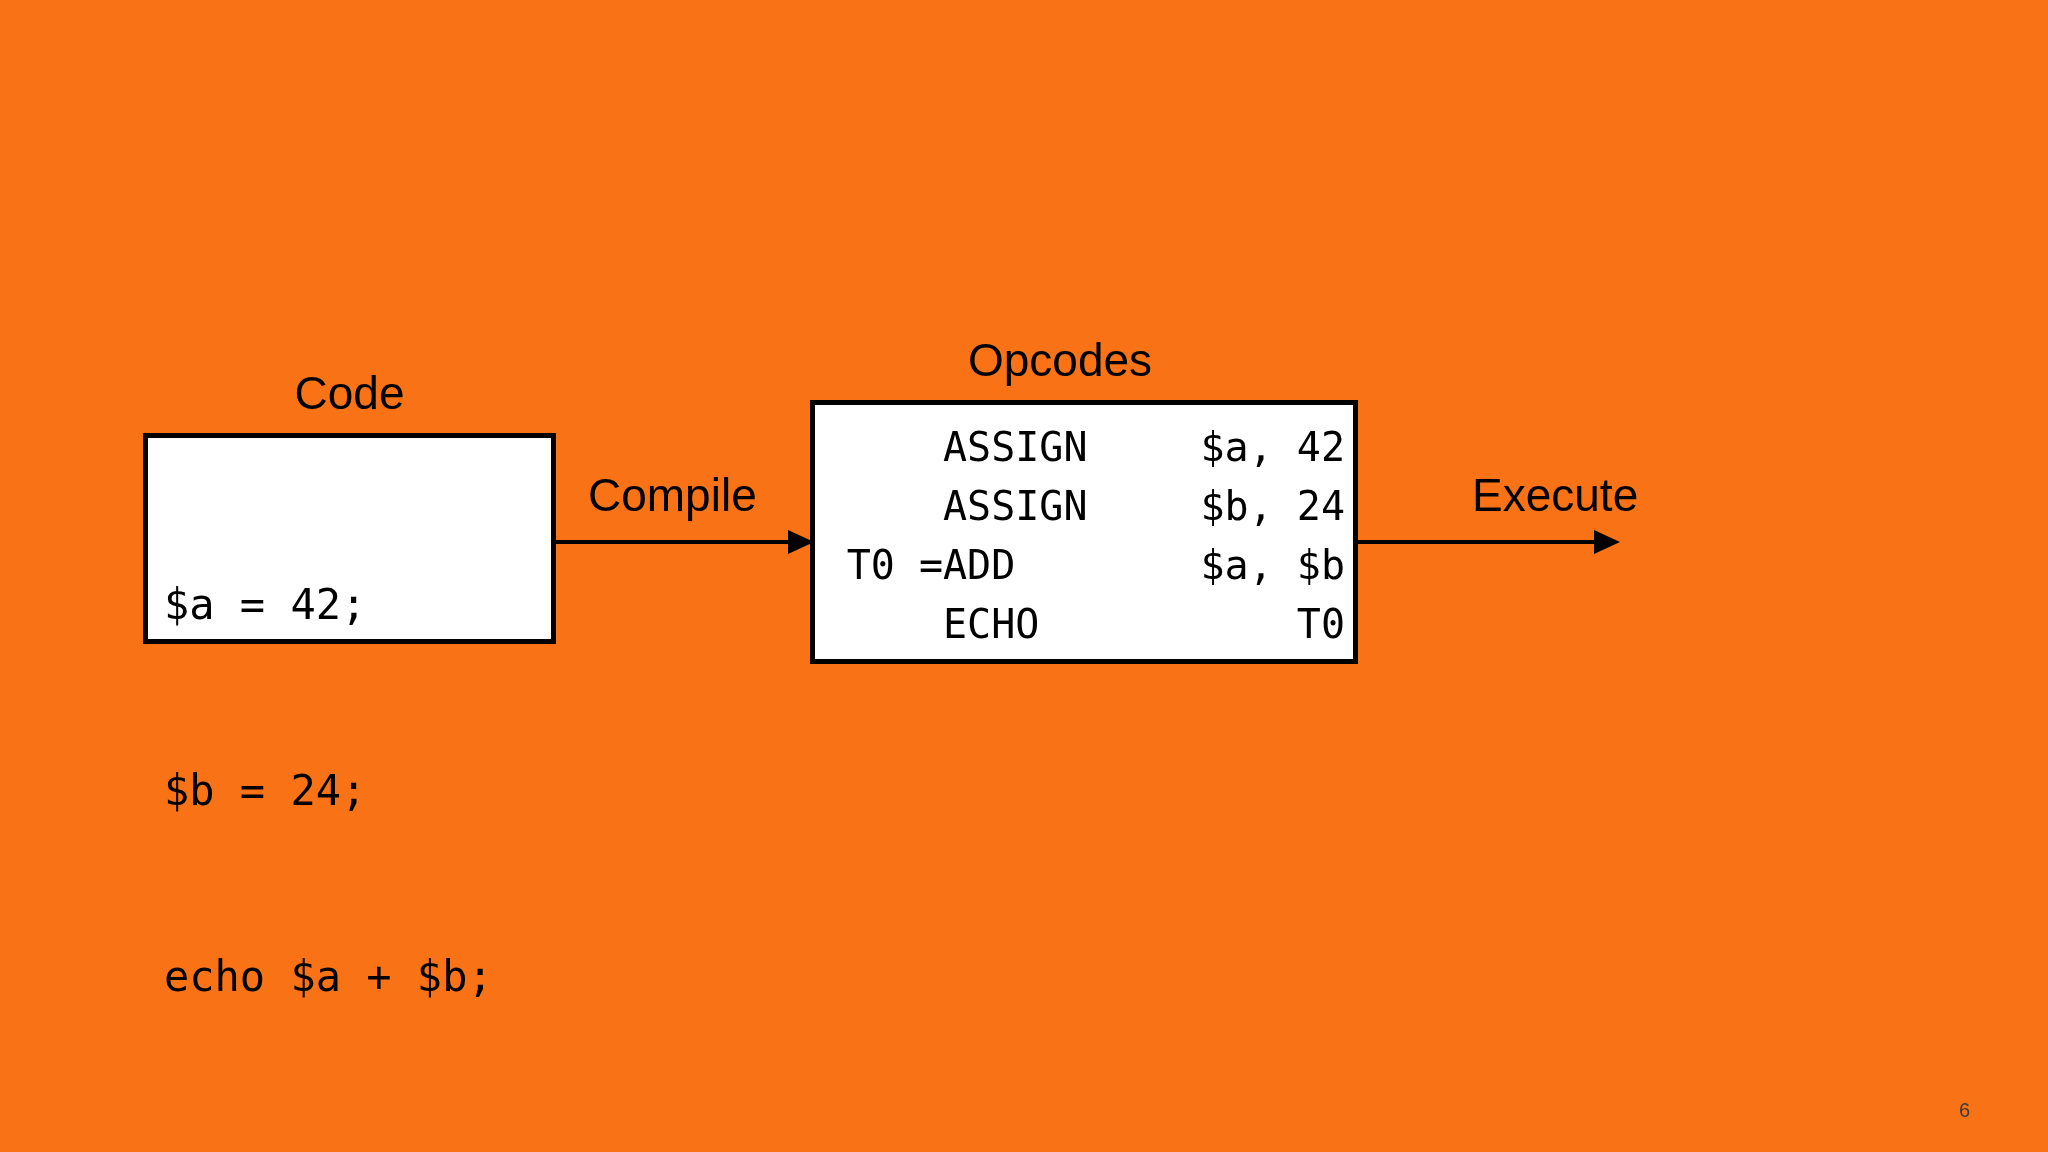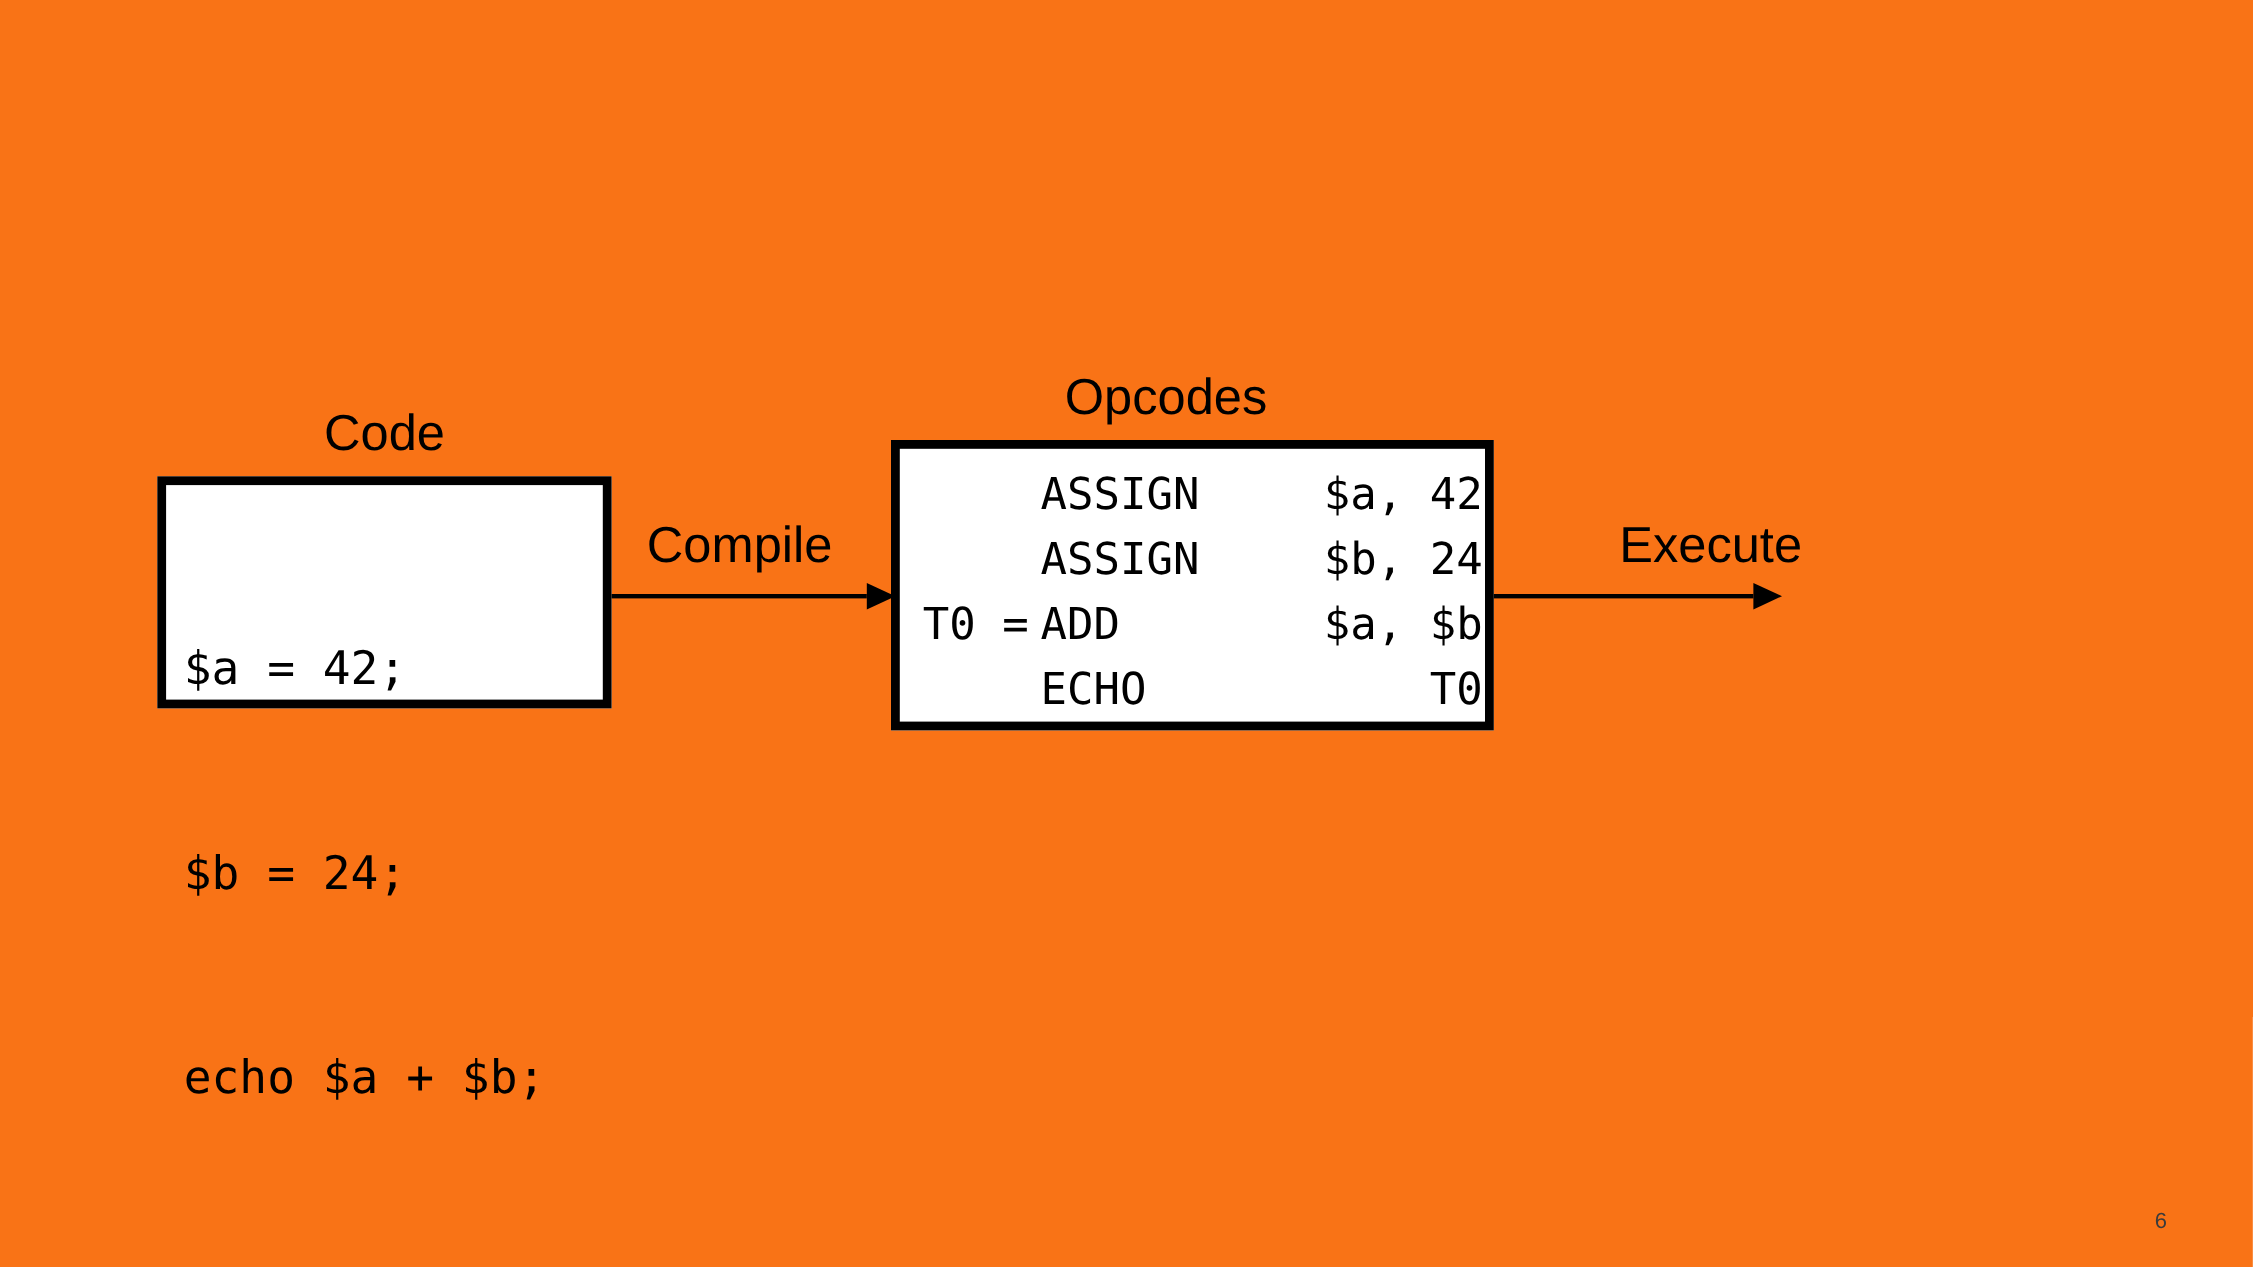--- a/index.html
+++ b/index.html
@@ -19,21 +19,21 @@
   .slide {
     position: absolute;
     inset: 0;
     background: #f97316;
   }
 
   
   .node-box {
     position: absolute;
     box-sizing: border-box;
-    border: 8px solid #000000;
+    border: 5px solid #000000;
     background: #ffffff;
   }
 
   
   .caption {
     position: absolute;
     font-family: "Liberation Sans", sans-serif;
     font-size: 46px;
     line-height: 1;
     color: #000000;
@@ -79,21 +79,21 @@
     color: #000000;
   }
   .opcode-row {
     display: flex;
     flex-direction: row;
     align-items: baseline;
     height: 59px;
   }
   .op-dest {
     width: 118px;
-    text-align: center;
+    text-align: right;
     white-space: pre;
     flex: 0 0 118px;
   }
   .op-mnemonic {
     width: 160px;
     text-align: left;
     white-space: pre;
     flex: 0 0 160px;
   }
   .op-args {

